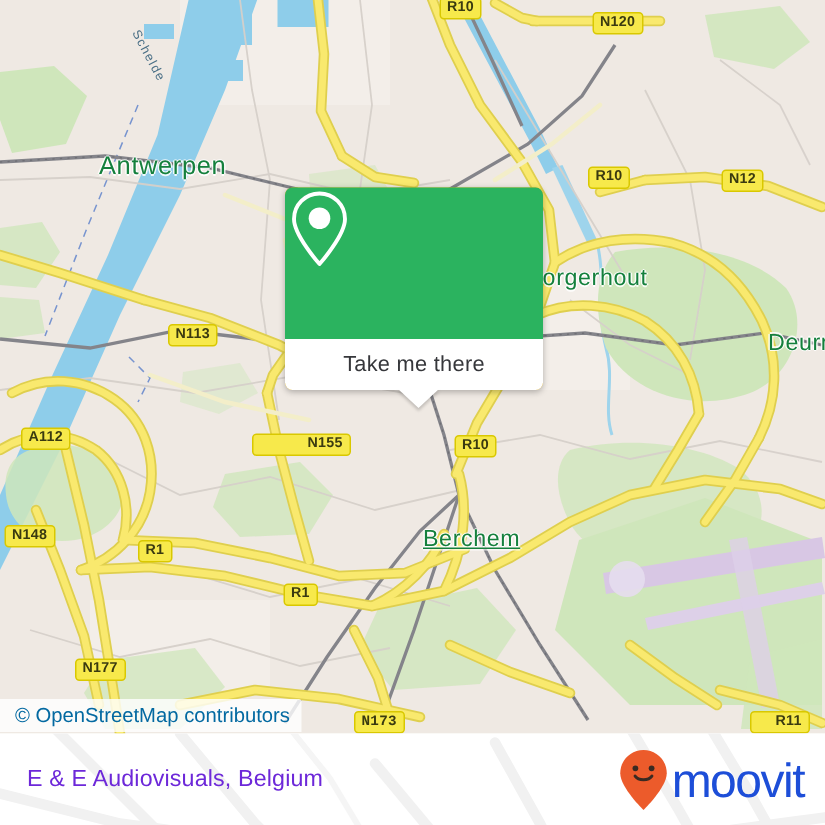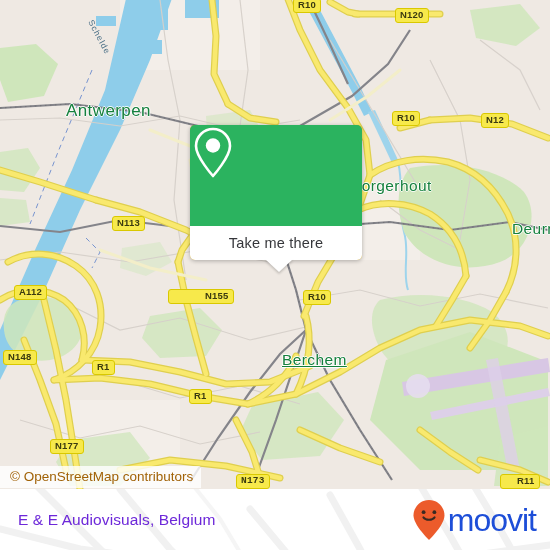--- a/index.html
+++ b/index.html
@@ -74,21 +74,21 @@
     border-right:14px solid transparent;
     border-top:13px solid #ffffff;
     filter:drop-shadow(0 2px 1px rgba(0,0,0,.18));
   }
 
   
   .attrib{
     position:absolute;left:0;top:466px;
     background:rgba(255,255,255,.80);
     padding:3px 8px 4px 10px;
-    font-size:13.5px;color:#a16207;
+    font-size:13.5px;color:#0369a1;
     white-space:nowrap;
     border-radius:0 2px 0 0;
   }
 
   
   .footer{
     position:absolute;left:0;top:489px;width:550px;height:61px;
     background:#ffffff;overflow:hidden;
   }
   .footer svg.wm{position:absolute;left:0;top:-40px;opacity:1;}

